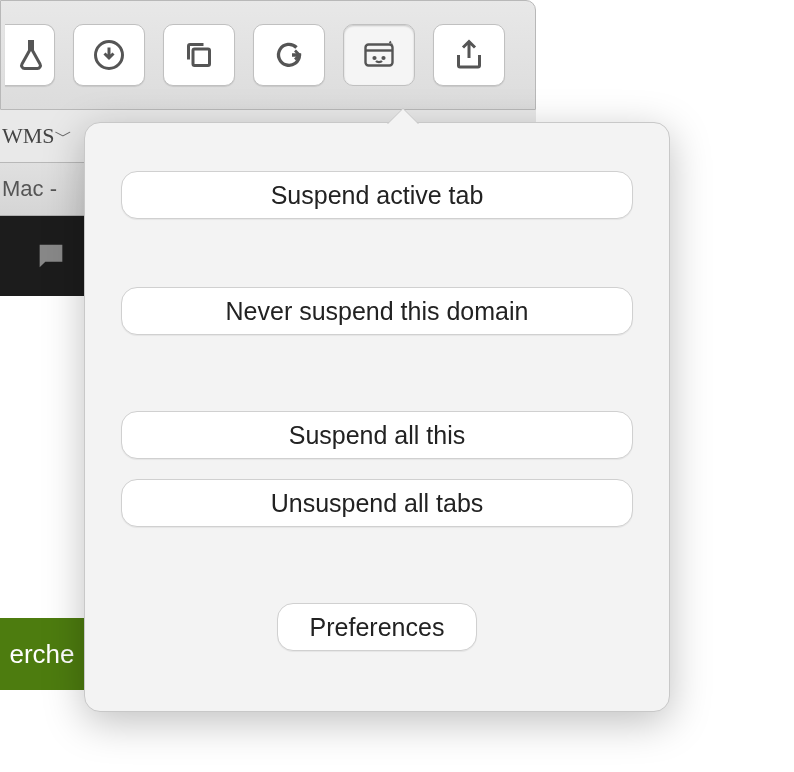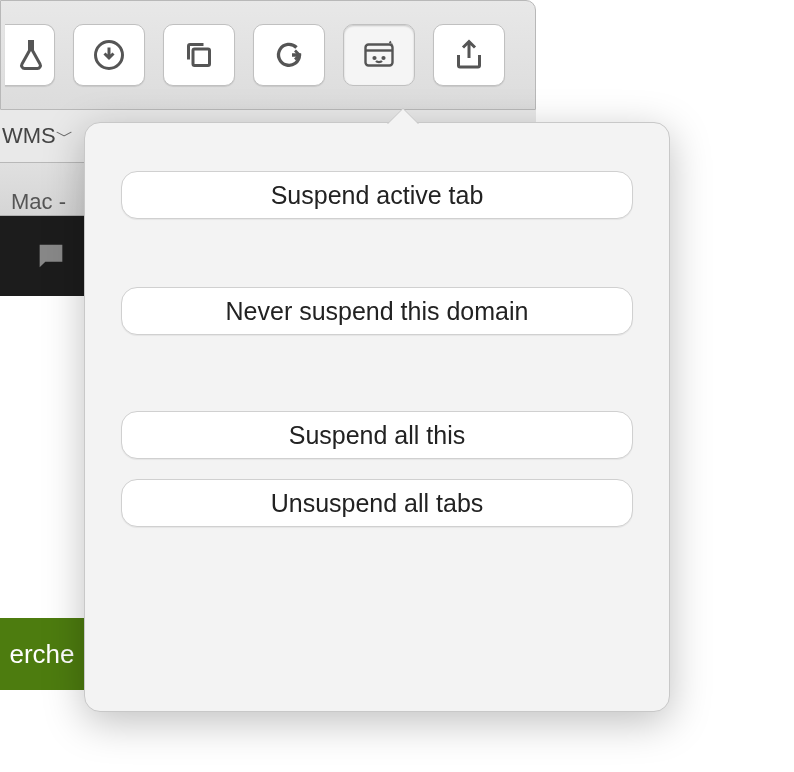--- a/index.html
+++ b/index.html
@@ -61,36 +61,36 @@
       height: 53px;
       background: #e9e9e9;
       border-bottom: 1px solid #b8b8b8;
       display: flex;
       align-items: center;
       gap: 8px;
       padding-left: 2px;
       font-size: 22px;
       color: #444;
     }
-    .bm-item { display: flex; align-items: center; gap: 0; }
+    .bm-item { display: flex; align-items: center; gap: 0; font-family: Liberation Serif, serif; }
     .chev { font-size: 18px; color: #666; }
 
     
     .tabstrip {
       position: absolute;
       top: 163px;
       left: 0;
       right: 710px;
       height: 53px;
       background: linear-gradient(to bottom, #e0e0e0, #d5d5d5);
       display: flex;
-      align-items: flex-end;
+      align-items: center;
       font-size: 22px;
       color: #555;
-      padding-left: 11px;
+      padding-left: 2px;
       border-bottom: 1px solid #b0b0b0;
     }
 
     
     .darkbar {
       position: absolute;
       top: 216px;
       left: 0;
       width: 84px;
       height: 80px;
@@ -234,13 +234,14 @@
 <div class="popover">
   <div class="menu-btn">Suspend active tab</div>
   <div class="gap-lg"></div>
   <div class="gap-sm"></div>
   <div class="menu-btn">Never suspend this domain</div>
   <div class="gap-xl"></div>
   <div class="menu-btn">Suspend all this</div>
   <div class="gap-sm"></div>
   <div class="menu-btn">Unsuspend all tabs</div>
   <div class="gap-xl"></div>
+  <div class="menu-btn small">Preferences</div>
 </div>
 
 </body></html>

